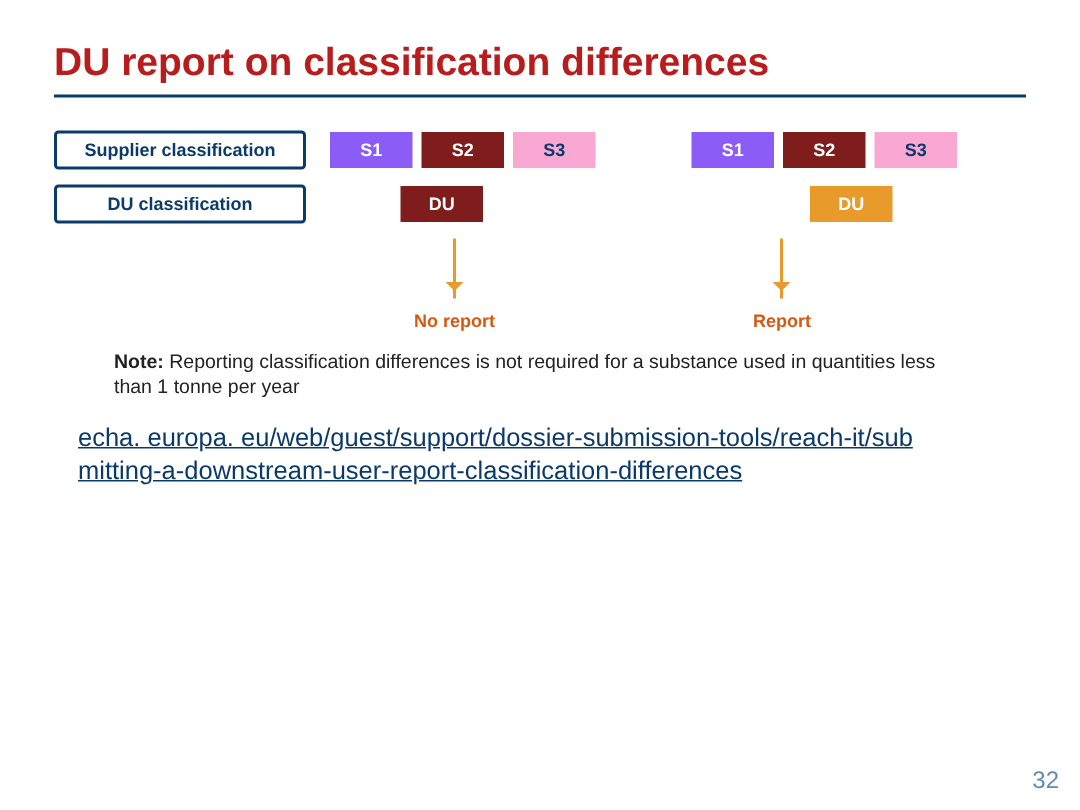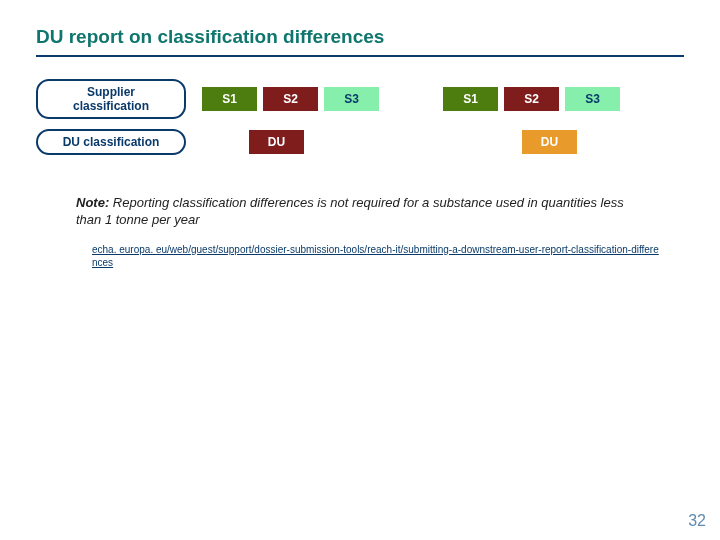--- a/index.html
+++ b/index.html
@@ -1,44 +1,44 @@
 <!DOCTYPE html>
 <html><head>
 <meta charset="utf-8">
 <style>
   * { box-sizing: border-box; margin: 0; padding: 0; }
   html, body { width: 720px; height: 540px; background: #fff; font-family: Verdana, Geneva, sans-serif; color: #222; }
   .slide { width: 720px; height: 540px; padding: 26px 36px 14px 36px; position: relative; }
-  .title { font-weight: 700; font-size: 19px; color: #0f766e; line-height: 1.2; border-bottom: 2px solid #0a3a6a; padding-bottom: 6px; margin-bottom: 20px; }
+  .title { font-weight: 700; font-size: 26px; color: #b91c1c; line-height: 1.2; border-bottom: 2px solid #0a3a6a; padding-bottom: 6px; margin-bottom: 20px; }
   .bullets { font-size: 15px; line-height: 1.35; margin-left: 22px; }
   .bullets li { list-style: none; position: relative; padding-left: 20px; margin-bottom: 6px; }
   .bullets li::before { content: "•"; position: absolute; left: 0; color: #0a3a6a; }
   .diagram { margin-top: 22px; display: flex; flex-direction: column; gap: 10px; }
   .row { display: flex; align-items: center; gap: 8px; }
-  .rowlabel { width: 150px; border: 2px solid #0a3a6a; border-radius: 13px; font-weight: 700; font-size: 12px; text-align: center; padding: 4px 18px; color: #0a3a6a; background: #fff; }
+  .rowlabel { width: 168px; border: 2px solid #0a3a6a; border-radius: 3px; font-weight: 700; font-size: 12px; text-align: center; padding: 4px 18px; color: #0a3a6a; background: #fff; }
   .group { display: flex; gap: 6px; margin-left: 8px; }
   .gap { width: 40px; }
   .box { width: 55px; height: 24px; color: #fff; font-size: 12px; font-weight: 600; display: flex; align-items: center; justify-content: center; }
-  .b-dark  { background: #4d7c0f; }
+  .b-dark  { background: #8b5cf6; }
   .b-mid   { background: #7f1d1d; }
-  .b-light { background: #86efac; color: #0a3a6a; }
+  .b-light { background: #f9a8d4; color: #0a3a6a; }
   .b-orange{ background: #e89a2a; }
   .durow .du-wrap { display: flex; margin-left: 8px; justify-content: flex-end; }
   .durow .du-left  { margin-left: 55px; }
   .durow .du-right { margin-left: 40px; }
   .arrows { display: flex; margin-left: 158px; }
   .arrow-col { display: flex; flex-direction: column; align-items: center; }
   .arrow-col.left  { margin-left: calc(8px + 55px + 27px - 8px); }
   .arrow-col.right { margin-left: calc(40px + 55px + 55px + 6px + 6px - 27px); }
   .arrow { width: 2px; height: 40px; background: #e89a2a; position: relative; }
   .arrow::after { content: ""; position: absolute; bottom: -1px; left: -5px; border: 6px solid transparent; border-top-color: #e89a2a; }
   .arowlabel { font-size: 12px; font-weight: 700; color: #d45a12; margin-top: 8px; white-space: nowrap; }
-  .note { font-size: 13px; margin-top: 40px; margin-left: 40px; max-width: 550px; line-height: 1.3; font-style: italic; }
+  .note { font-size: 13px; margin-top: 12px; margin-left: 40px; max-width: 550px; line-height: 1.3; }
   .boldlabel { font-weight: 700; }
-  .link { font-size: 10px; color: #0a3a6a; text-decoration: underline; margin-top: 14px; margin-left: 56px; display: block; max-width: 570px; line-height: 1.3; word-break: break-all; }
+  .link { font-size: 17px; color: #0a3a6a; text-decoration: underline; margin-top: 14px; margin-left: 16px; display: block; max-width: 570px; line-height: 1.3; word-break: break-all; }
   .pagenum { position: absolute; right: 14px; bottom: 10px; font-size: 16px; color: #5f8bb0; }
 </style>
 </head>
 <body>
 
 <div class="slide">
   <h1 class="title">DU report on classification differences</h1>
 
   <ul class="bullets">
   </ul>
@@ -63,20 +63,30 @@
       <div class="rowlabel">DU classification</div>
       <div class="du-wrap du-left">
         <div class="box b-mid">DU</div>
       </div>
       <div class="gap"></div>
       <div class="du-wrap du-right" style="margin-left:162px;">
         <div class="box b-orange">DU</div>
       </div>
     </div>
 
+    <div class="arrows">
+      <div class="arrow-col left">
+        <div class="arrow"></div>
+        <div class="arowlabel">No report</div>
+      </div>
+      <div class="arrow-col right" style="margin-left:172px;">
+        <div class="arrow"></div>
+        <div class="arowlabel">Report</div>
+      </div>
+    </div>
   </div>
 
   <p class="note">
     <span class="boldlabel">Note:</span><span> Reporting classification differences is not required for a substance used in quantities less than 1 tonne per year</span>
   </p>
 
   <a class="link">echa. europa. eu/web/guest/support/dossier-submission-tools/reach-it/submitting-a-downstream-user-report-classification-differences</a>
 
   <div class="pagenum">32</div>
 </div>

